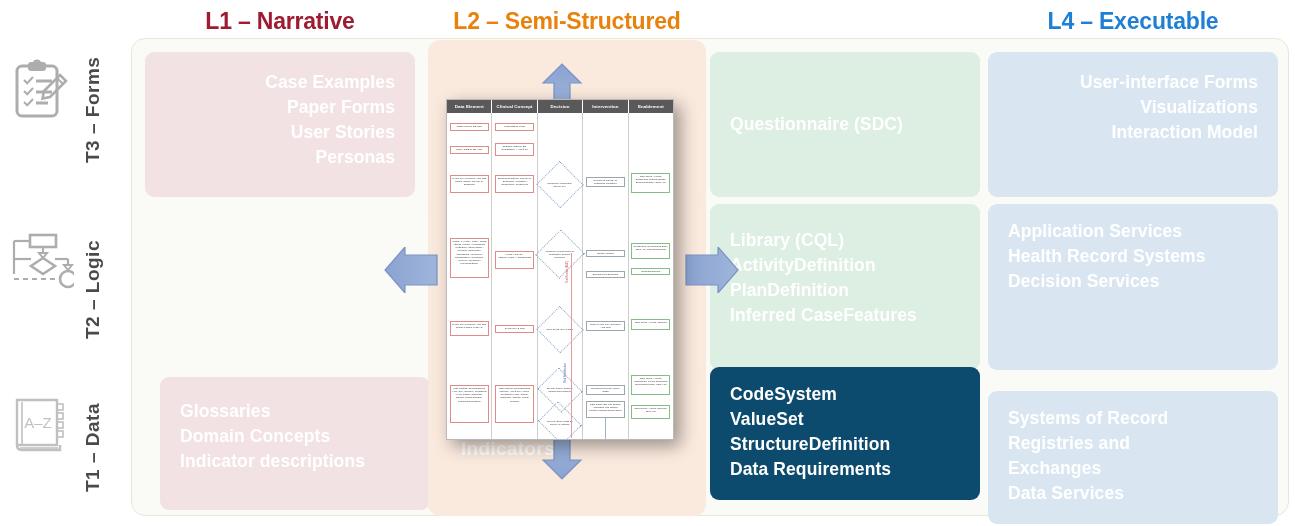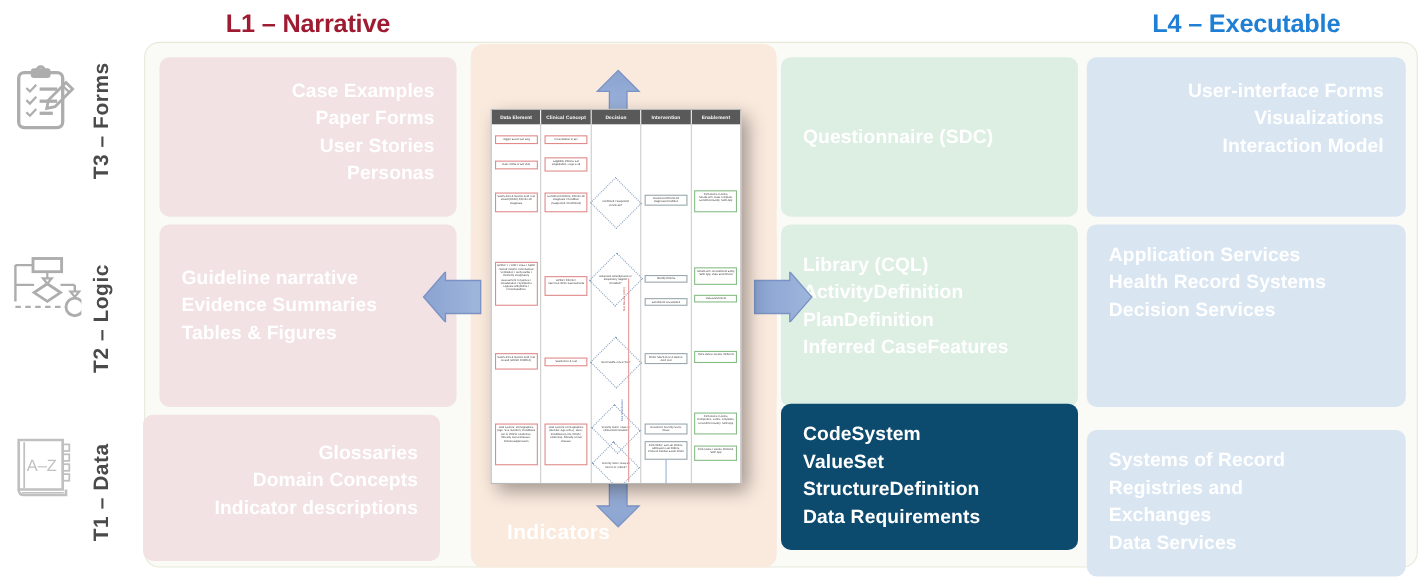--- a/index.html
+++ b/index.html
@@ -165,30 +165,30 @@
   .flabel-rot.blue { color: #4f6fa8; }
 
   
   .indicators-text {
     position: absolute;
     left: 461px; top: 438px;
     font-size: 19px;
     font-weight: bold;
     color: #ffffff;
     letter-spacing: 0.3px;
-    margin-top: 36px;
   }
 </style>
 </head>
 <body>
 
 <div id="root">
 
   <div class="col-headers">
     <div class="col-header" id="hdr0" style="left: 14px; width: 270px; color: rgb(158, 27, 50);">L1 – Narrative</div>
+    <div class="col-header" id="hdr1" style="left: 297px; width: 278px; color: rgb(232, 130, 12);">L2 – Semi-Structured</div>
     <div class="col-header" id="hdr3" style="left: 857px; width: 290px; color: rgb(31, 127, 212);">L4 – Executable</div>
   </div>
 
   <div class="outer-frame"></div>
 
   <div class="col-band" id="band1" style="left:428px;width:278px;background:#fae9dd;"></div>
 
   <div class="row-icon" style="top:58px;">
     <svg viewBox="0 0 66 66" width="66" height="66" aria-hidden="true">
       <rect x="9" y="8" width="40" height="50" rx="5" fill="none" stroke="#7c7c7c" stroke-width="3"></rect>
@@ -250,41 +250,36 @@
   </div>
   <div class="cell" style="left:710px;top:52px;width:270px;height:145px;background:#ddeee2;">
     <div class="cell-text centered">Questionnaire (SDC)</div>
   </div>
   <div class="cell" style="left:988px;top:52px;width:290px;height:145px;background:#d9e6f2;text-align:right;">
     <div class="cell-text">User-interface Forms
 Visualizations
 Interaction Model</div>
   </div>
 
-  <div class="cell" style="left:145px;top:204px;width:270px;height:166px;background:#f2e2e4;padding-top:36px;">
-    <div class="cell-text">Guideline narrative
-Evidence Summaries
-Tables &amp; Figures</div>
-  </div>
   <div class="cell" style="left:428px;top:204px;width:278px;height:166px;background:#fae9dd;">
     <div class="cell-text"></div>
   </div>
   <div class="cell" style="left:710px;top:204px;width:270px;height:166px;background:#ddeee2;padding-top:24px;">
     <div class="cell-text">Library (CQL)
 ActivityDefinition
 PlanDefinition
 Inferred CaseFeatures</div>
   </div>
   <div class="cell" style="left:988px;top:204px;width:290px;height:166px;background:#d9e6f2;padding-top:15px;">
     <div class="cell-text">Application Services
 Health Record Systems
 Decision Services</div>
   </div>
 
-  <div class="cell" style="left:130px;top:377px;width:270px;height:133px;background:#f2e2e4;padding-top:22px;text-align:right;">
+  <div class="cell" style="left:160px;top:377px;width:270px;height:133px;background:#f2e2e4;padding-top:22px;">
     <div class="cell-text">Glossaries
 Domain Concepts
 Indicator descriptions</div>
   </div>
   <div class="cell" style="left:428px;top:377px;width:278px;height:133px;background:#fae9dd;"></div>
   <div class="cell" style="left:710px;top:367px;width:270px;height:133px;background:#0c4a6e;padding-top:15px;">
     <div class="cell-text">CodeSystem
 ValueSet
 StructureDefinition
 Data Requirements</div>

